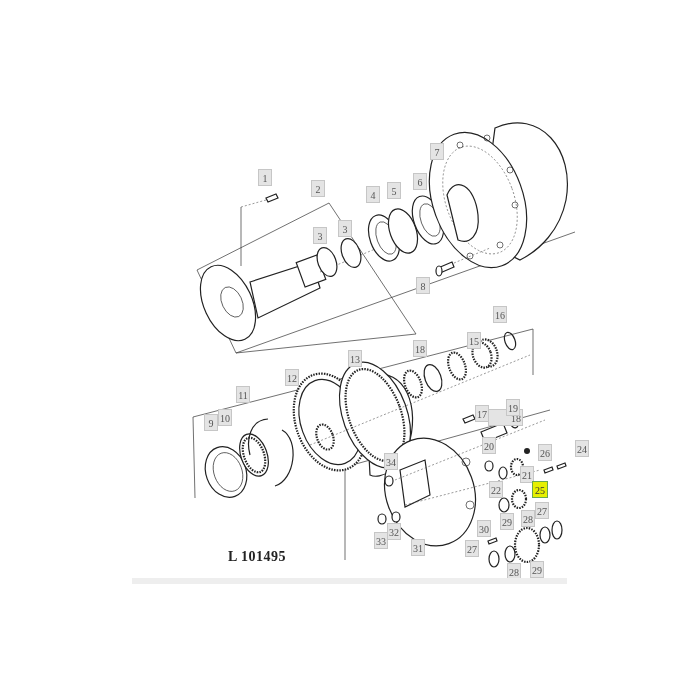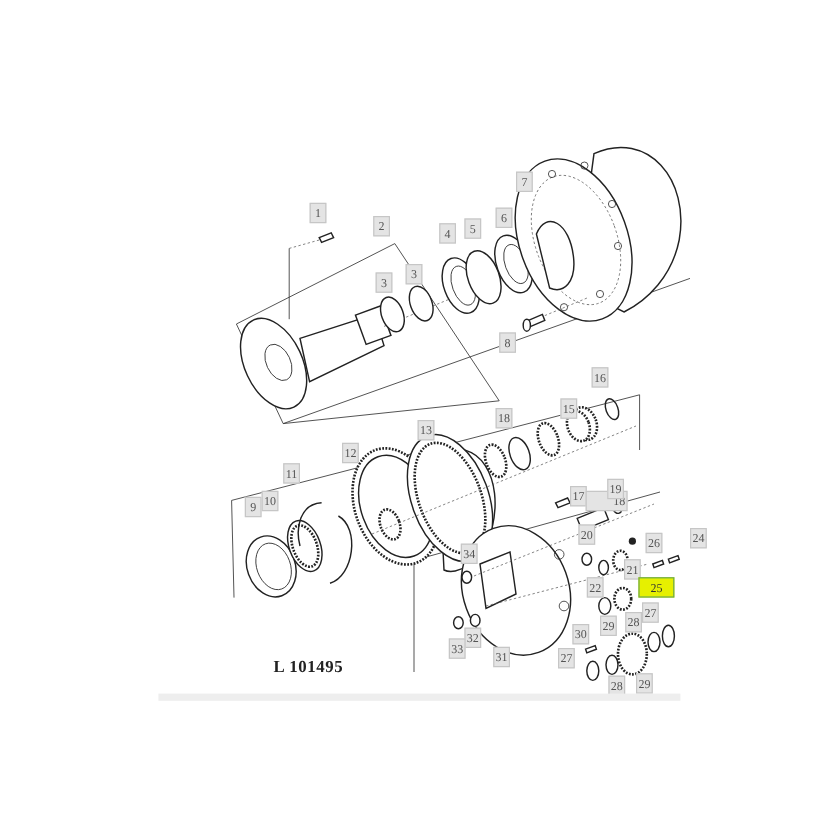--- a/index.html
+++ b/index.html
@@ -4,21 +4,21 @@
 <style>
   html, body { margin: 0; padding: 0; background: #ffffff; }
   body { width: 700px; height: 700px; position: relative; overflow: hidden; font-family: "Liberation Sans", sans-serif; }
   #diagram { position: absolute; left: 0; top: 0; width: 700px; height: 700px; }
   .part-label {
     position: absolute; height: 17px; min-width: 14px; padding: 0 1px;
     background: #e4e4e4; border: 1px solid #c6c6c6; color: #555;
     font-family: "Liberation Serif", serif; font-size: 10px; line-height: 17px; text-align: center;
     box-sizing: border-box; cursor: pointer;
   }
-  .part-label.wide { width: 30px; }
+  .part-label.wide { width: 16px; }
   .part-label.highlight { background: #e6f000; border: 1px solid #6aa84f; color: #333; }
   .ref-code {
     position: absolute; left: 228px; top: 549px;
     font-family: "Liberation Serif", serif; font-size: 14px; font-weight: bold; color: #222; letter-spacing: 0.5px;
   }
   .footer-bar { position: absolute; left: 132px; top: 578px; width: 435px; height: 6px; background: #eeeeee; }
   svg .ln { stroke: #222; fill: none; stroke-width: 1.2; }
   svg .thin { stroke: #333; fill: none; stroke-width: 0.7; }
   svg .dash { stroke: #555; fill: none; stroke-width: 0.6; stroke-dasharray: 2 2; }
   svg .fillw { fill: #fff; stroke: #222; stroke-width: 1.2; }

